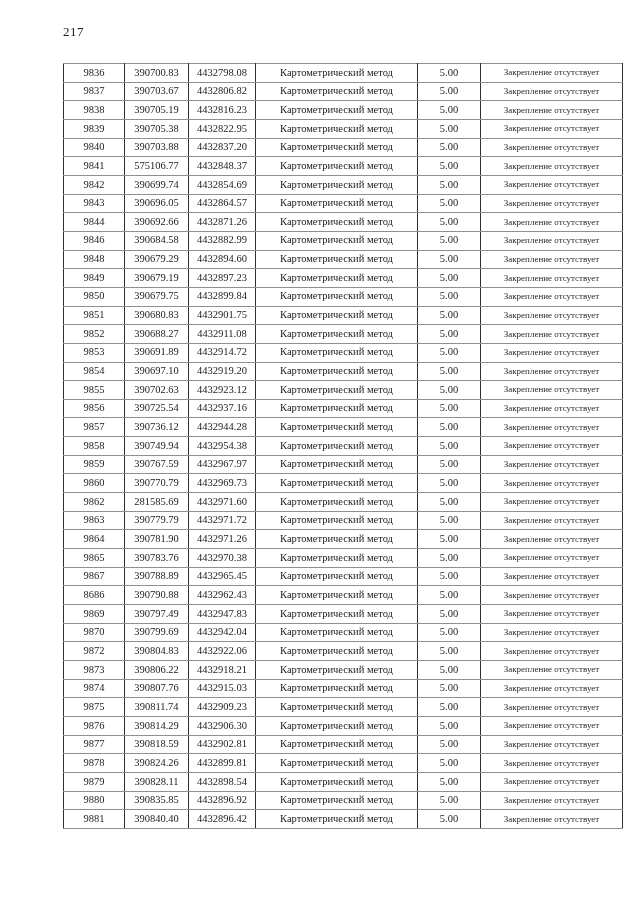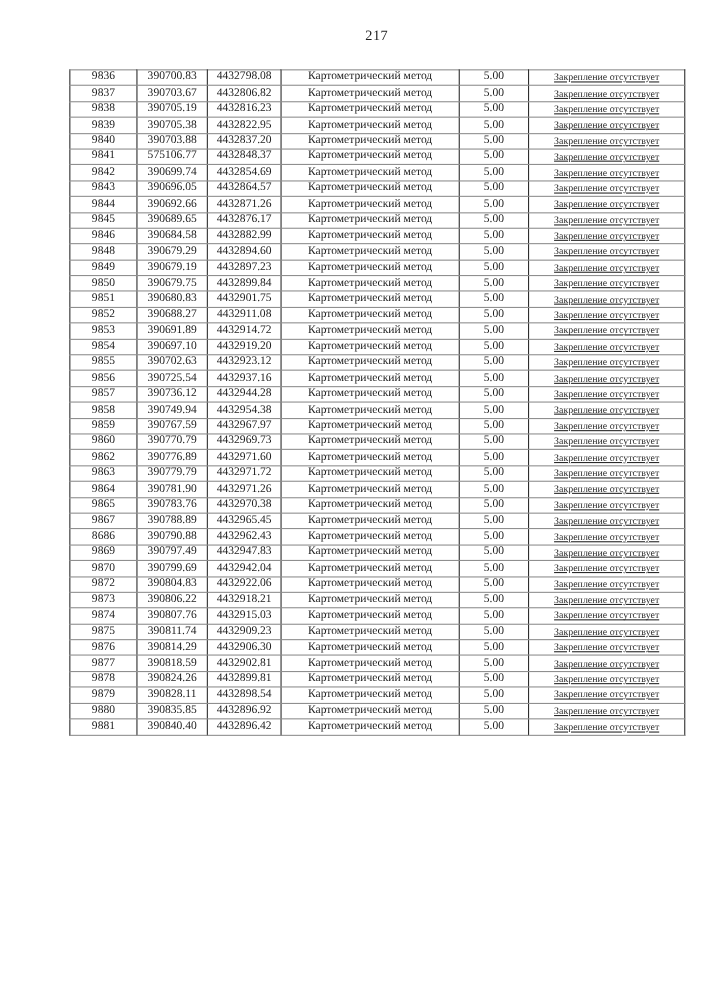--- a/index.html
+++ b/index.html
@@ -13,50 +13,48 @@
     position: relative;
     font-family: "Liberation Serif", serif;
     color: #1c1c1c;
     overflow: hidden;
   }
   .page-number {
     position: absolute;
     top: 24px;
     left: 63px;
     width: 559px;
-    text-align: center;
     font-size: 13px;
     letter-spacing: 0.5px;
   }
   table.coords {
     position: absolute;
     top: 63px;
     left: 63px;
     width: 559px;
-    height: 606px;
+    height: 766px;
     border-collapse: collapse;
     table-layout: fixed;
   }
   table.coords td {
     border-left: 1px solid #2e2e2e;
     border-right: 1px solid #2e2e2e;
     border-top: 1px solid #8f8f8f;
     border-bottom: 1px solid #8f8f8f;
     text-align: center;
     vertical-align: middle;
     font-size: 10.5px;
     line-height: 1;
     padding: 0;
     white-space: nowrap;
     overflow: hidden;
   }
   table.coords td.fix {
     font-size: 9px;
     color: #2a2a2a;
-    text-decoration: underline;
   }
   col.c-num { width: 61px; }
   col.c-x   { width: 64px; }
   col.c-y   { width: 67px; }
   col.c-met { width: 162px; }
   col.c-pre { width: 63px; }
   col.c-fix { width: 142px; }
 </style>
 </head>
 <body>
@@ -139,28 +137,20 @@
       </tr>
       <tr>
         <td>9844</td>
         <td>390692.66</td>
         <td>4432871.26</td>
         <td>Картометрический метод</td>
         <td>5.00</td>
         <td class="fix">Закрепление отсутствует</td>
       </tr>
       <tr>
-        <td>9845</td>
-        <td>390689.65</td>
-        <td>4432876.17</td>
-        <td>Картометрический метод</td>
-        <td>5.00</td>
-        <td class="fix">Закрепление отсутствует</td>
-      </tr>
-      <tr>
         <td>9846</td>
         <td>390684.58</td>
         <td>4432882.99</td>
         <td>Картометрический метод</td>
         <td>5.00</td>
         <td class="fix">Закрепление отсутствует</td>
       </tr>
       <tr>
         <td>9848</td>
         <td>390679.29</td>
@@ -260,21 +250,21 @@
       <tr>
         <td>9860</td>
         <td>390770.79</td>
         <td>4432969.73</td>
         <td>Картометрический метод</td>
         <td>5.00</td>
         <td class="fix">Закрепление отсутствует</td>
       </tr>
       <tr>
         <td>9862</td>
-        <td>390776.89</td>
+        <td>281585.69</td>
         <td>4432971.60</td>
         <td>Картометрический метод</td>
         <td>5.00</td>
         <td class="fix">Закрепление отсутствует</td>
       </tr>
       <tr>
         <td>9863</td>
         <td>390779.79</td>
         <td>4432971.72</td>
         <td>Картометрический метод</td>

